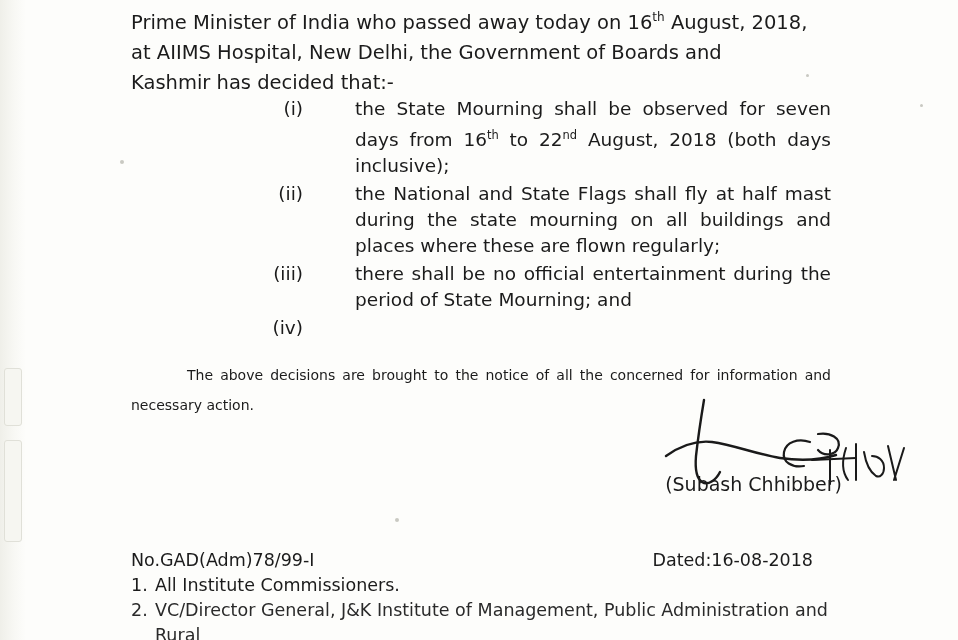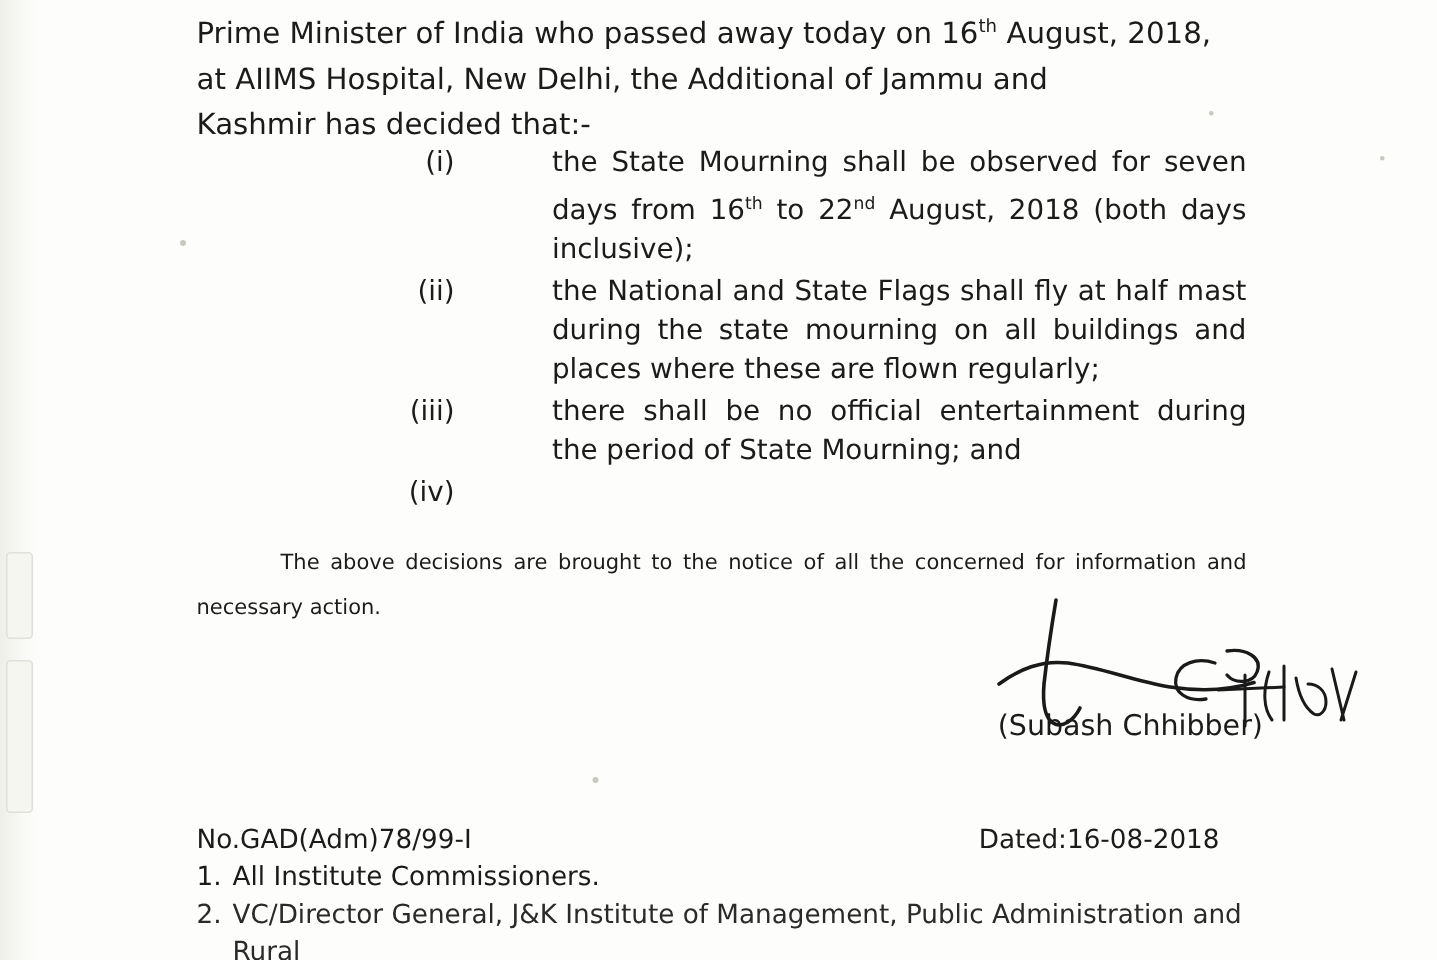--- a/index.html
+++ b/index.html
@@ -71,21 +71,21 @@
   }
   .clause-num {
     width: 62px;
     flex: 0 0 62px;
     text-align: right;
     padding-right: 0;
     margin-left: 110px;
   }
   .clause-body {
     flex: 1 1 auto;
-    margin-left: 65px;
+    margin-left: 52px;
     text-align: justify;
     text-justify: inter-word;
   }
 
   .closing {
     position: absolute;
     left: 131px;
     top: 360px;
     width: 700px;
     font-size: 14px;
@@ -158,21 +158,21 @@
   <div class="scan-edge-left"></div>
   <div class="scan-notch a"></div>
   <div class="scan-notch b"></div>
   <div class="speck" style="left:120px; top:160px; width:4px; height:4px;"></div>
   <div class="speck" style="left:806px; top:74px; width:3px; height:3px;"></div>
   <div class="speck" style="left:920px; top:104px; width:3px; height:3px;"></div>
   <div class="speck" style="left:395px; top:518px; width:4px; height:4px;"></div>
 
   <div class="body-text">
     <p><span>Prime Minister of India who passed away today on 16</span><sup>th</sup><span> August, 2018,</span></p>
-    <p>at AIIMS Hospital, New Delhi, the Additional of Jammu and</p>
+    <p>at AIIMS Hospital, New Delhi, the Government of Boards and</p>
     <p>Kashmir has decided that:-</p>
   </div>
 
   <div class="clause-list">
 
     <div class="clause">
       <div class="clause-num">(i)</div>
       <div class="clause-body"><span>the State Mourning shall be observed for seven days from 16</span><sup>th</sup><span> to 22</span><sup>nd</sup><span> August, 2018 (both days inclusive);</span></div>
     </div>
 

